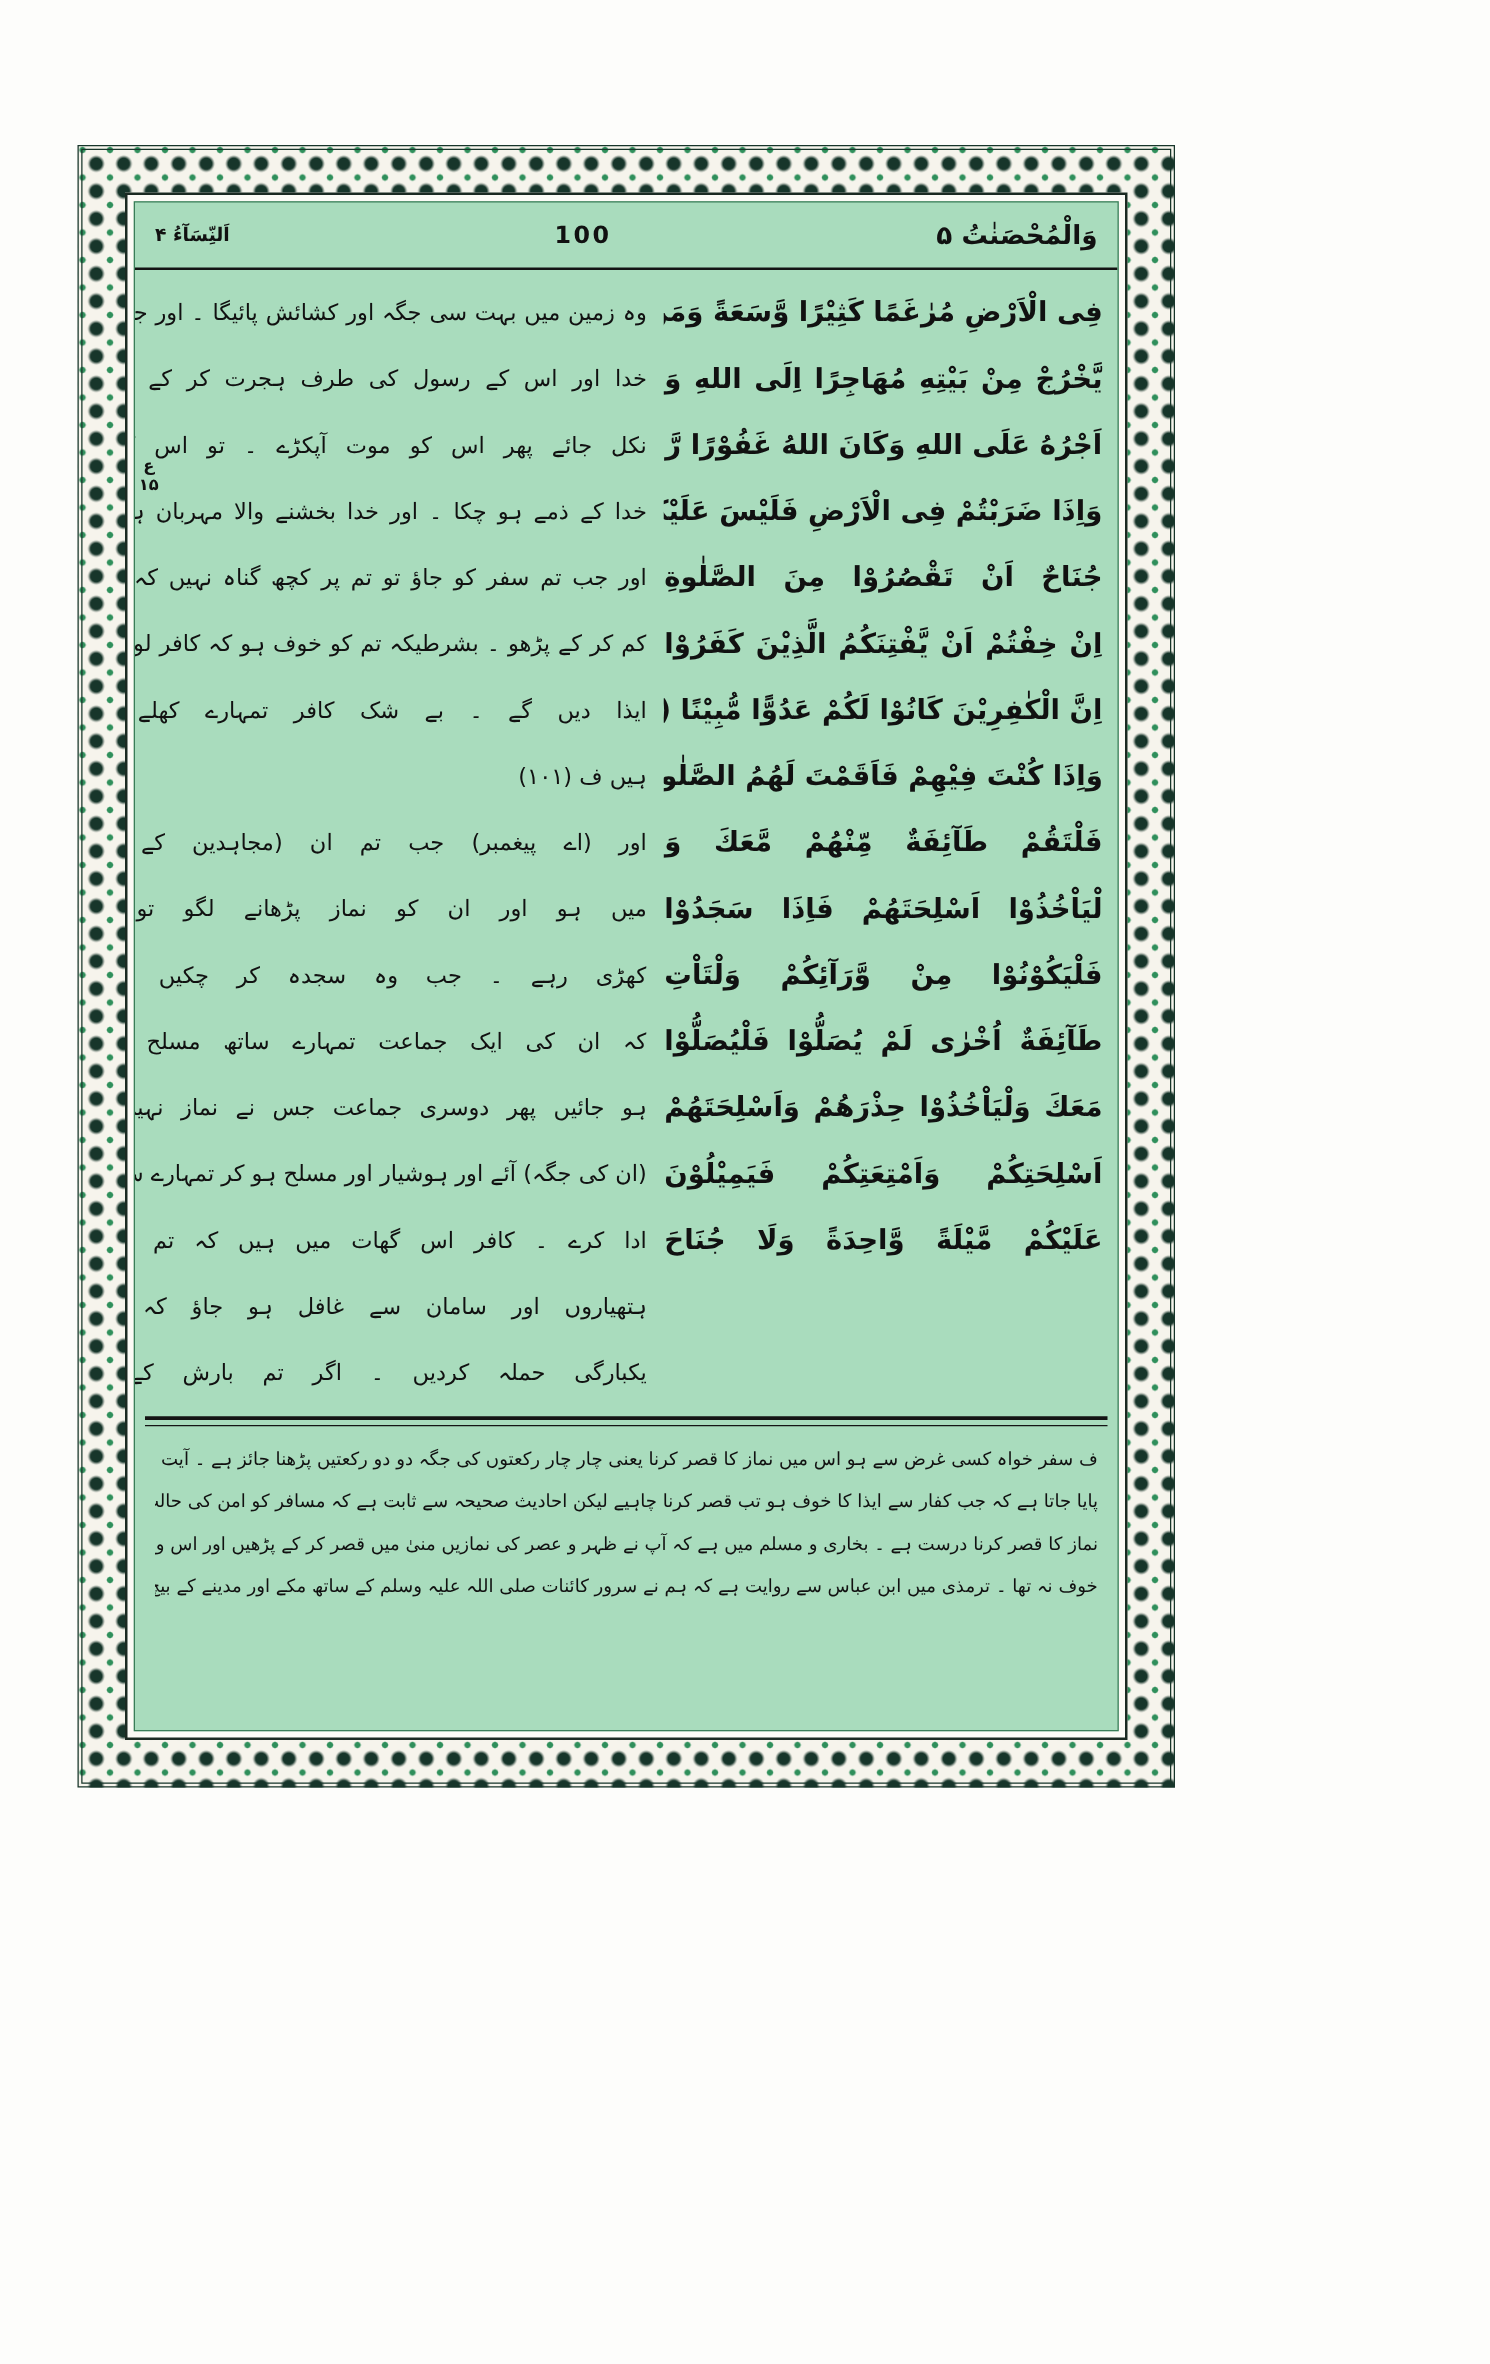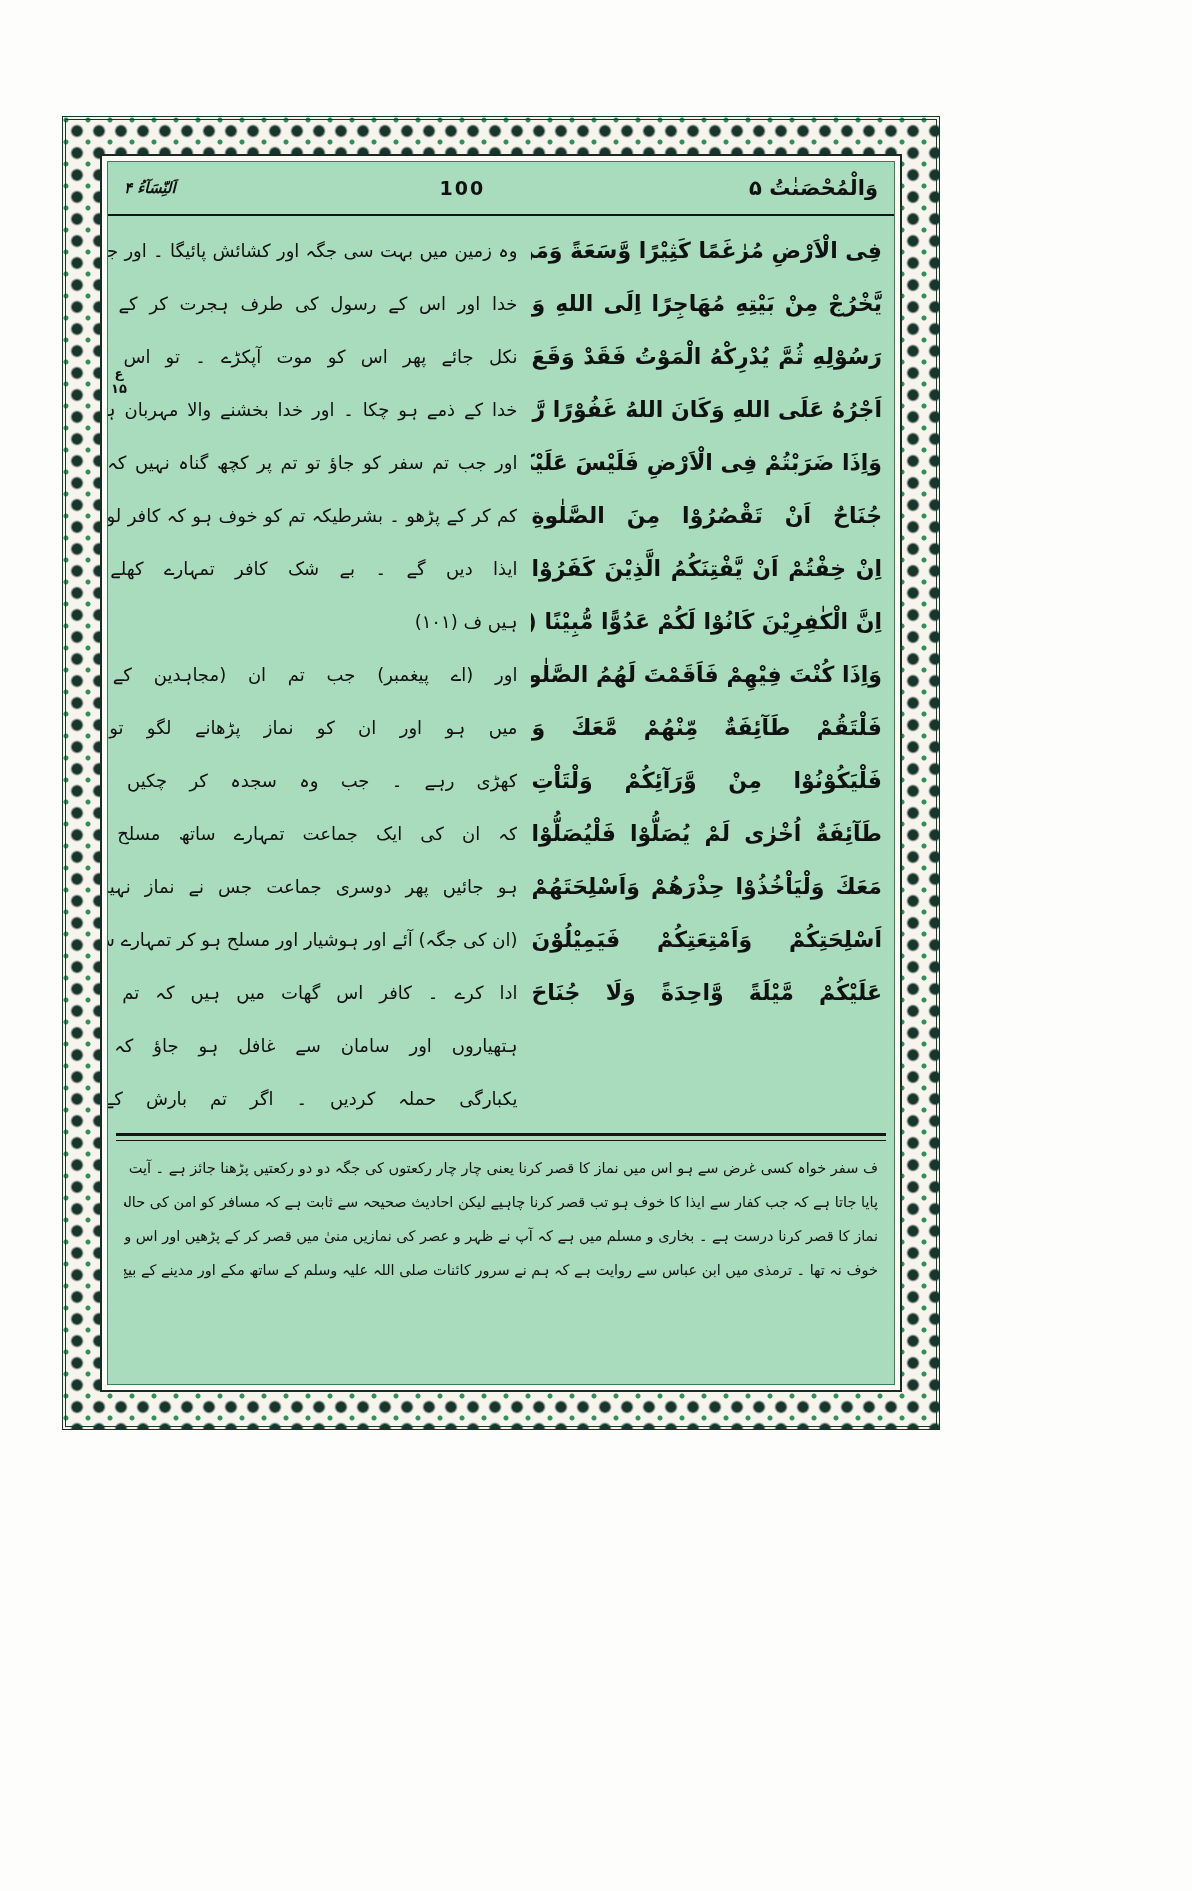--- a/index.html
+++ b/index.html
@@ -34,21 +34,21 @@
   }
   
   .hdr{
     direction:rtl;
     display:flex;justify-content:space-between;align-items:center;
     height:52px;padding:0 16px;
     border-bottom:2px solid #141414;
   }
   .hdr .juz{font-size:21px;font-weight:bold;}
   .hdr .pagenum{font-size:19px;font-weight:bold;letter-spacing:2px;}
-  .hdr .surah{font-size:15px;font-weight:bold;font-style:italic;}
+  .hdr .surah{font-size:15px;font-weight:bold;}
   
   .main{
     direction:rtl;
     display:flex;gap:14px;
     padding:8px 12px 0 12px;
     position:relative;
   }
   .col-arabic{width:46%;}
   .col-urdu{flex:1;}
   .a-line{
@@ -110,28 +110,28 @@
       <div class="main">
 
         <div class="ruku">
           <span>ع</span>
           <span>۱۵</span>
         </div>
 
         <div class="col-arabic">
           <div class="a-line">فِى الْاَرْضِ مُرٰغَمًا كَثِيْرًا وَّسَعَةً وَمَنْ</div>
           <div class="a-line">يَّخْرُجْ مِنْ بَيْتِهِ مُهَاجِرًا اِلَى اللهِ وَ</div>
-          <div class="a-line">رَسُوْلِهِ ثُمَّ يُدْرِكْهُ الْمَوْتُ فَقَدْ وَقَعَ</div>
           <div class="a-line">اَجْرُهُ عَلَى اللهِ وَكَانَ اللهُ غَفُوْرًا رَّحِيْمًا (۱۰۰)</div>
           <div class="a-line">وَاِذَا ضَرَبْتُمْ فِى الْاَرْضِ فَلَيْسَ عَلَيْكُمْ</div>
           <div class="a-line">جُنَاحٌ اَنْ تَقْصُرُوْا مِنَ الصَّلٰوةِ</div>
           <div class="a-line">اِنْ خِفْتُمْ اَنْ يَّفْتِنَكُمُ الَّذِيْنَ كَفَرُوْا</div>
           <div class="a-line">اِنَّ الْكٰفِرِيْنَ كَانُوْا لَكُمْ عَدُوًّا مُّبِيْنًا (۱۰۱)</div>
           <div class="a-line">وَاِذَا كُنْتَ فِيْهِمْ فَاَقَمْتَ لَهُمُ الصَّلٰوةَ</div>
           <div class="a-line">فَلْتَقُمْ طَآئِفَةٌ مِّنْهُمْ مَّعَكَ وَ</div>
+          <div class="a-line">لْيَاْخُذُوْا اَسْلِحَتَهُمْ فَاِذَا سَجَدُوْا</div>
           <div class="a-line">فَلْيَكُوْنُوْا مِنْ وَّرَآئِكُمْ وَلْتَاْتِ</div>
           <div class="a-line">طَآئِفَةٌ اُخْرٰى لَمْ يُصَلُّوْا فَلْيُصَلُّوْا</div>
           <div class="a-line">مَعَكَ وَلْيَاْخُذُوْا حِذْرَهُمْ وَاَسْلِحَتَهُمْ</div>
           <div class="a-line">اَسْلِحَتِكُمْ وَاَمْتِعَتِكُمْ فَيَمِيْلُوْنَ</div>
           <div class="a-line">عَلَيْكُمْ مَّيْلَةً وَّاحِدَةً وَلَا جُنَاحَ</div>
         </div>
 
         <div class="col-urdu">
           <div class="u-line">وہ زمین میں بہت سی جگہ اور کشائش پائیگا ۔ اور جو شخص</div>
           <div class="u-line">خدا اور اس کے رسول کی طرف ہجرت کر کے گھر سے</div>

